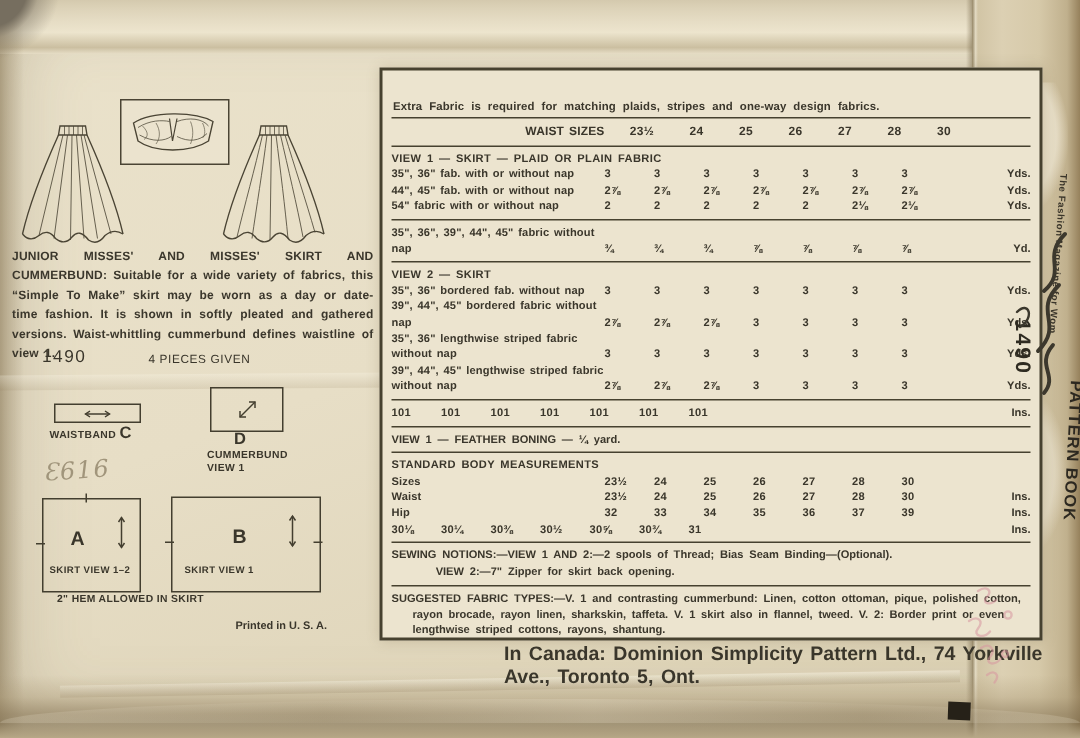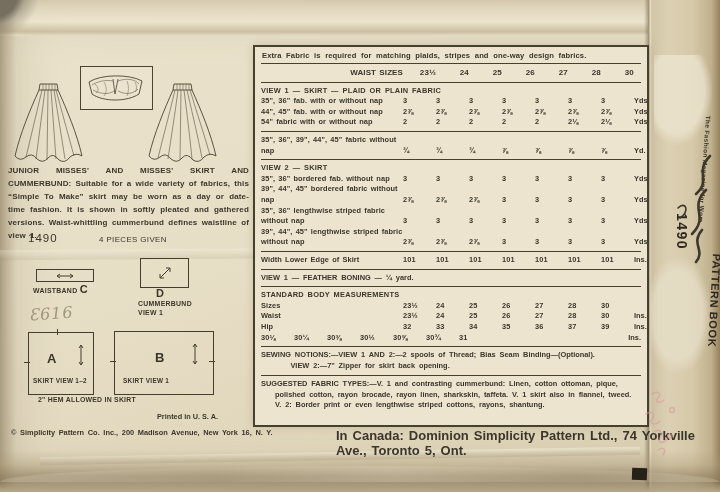--- a/index.html
+++ b/index.html
@@ -43,22 +43,22 @@
   .p-label{position:absolute;font-size:6.9px;font-weight:700;letter-spacing:.3px;white-space:nowrap;}
   .p-letter{font-size:11px;font-weight:700;}
   .big-letter{position:absolute;font-size:13px;font-weight:700;}
   .arrow-v{position:absolute;}
   .tick{position:absolute;background:#433e2f;}
   .hem-note{position:absolute;left:38px;top:356px;font-size:6.9px;font-weight:700;letter-spacing:.25px;}
   .printed{position:absolute;left:157px;top:372px;font-size:7.3px;font-weight:700;}
   .pencil{position:absolute;left:29px;top:264px;font-family:"DejaVu Serif",serif;font-style:italic;
           font-size:16px;color:#95896f;transform:rotate(-4deg);opacity:.85;letter-spacing:1px;}
   
-  .fabric-table{position:absolute;left:253px;top:45px;width:396px;height:382px;box-sizing:border-box;
-    background:#ece4cf;border:2px solid #46412f;padding:0 6px;overflow:hidden;
+  .fabric-table{position:absolute;left:253px;top:45px;width:442px;height:382px;box-sizing:border-box;
+    background:#ece4cf;border:2px solid #46412f;padding:15px 6px;overflow:hidden;
     box-shadow:0 0 8px rgba(120,104,72,.25);}
   .t-note{padding:4px 1px 3px;border-bottom:1.5px solid #46412f;font-size:7.6px;font-weight:700;word-spacing:2.4px;letter-spacing:.1px;}
   .t-row{display:flex;align-items:flex-end;font-size:7.4px;font-weight:700;line-height:10.6px;}
   .t-label{flex:0 0 142px;letter-spacing:.1px;word-spacing:1px;}
   .t-val{flex:0 0 33px;letter-spacing:.2px;}
   .t-unit{flex:1;text-align:right;}
   .t-header{padding:4px 0 3px;border-bottom:1.5px solid #46412f;}
   .t-header .t-label,.t-header .t-val{font-size:8px;text-align:right;}
   .t-section{padding:3px 0;border-bottom:1.4px solid #46412f;}
   .t-section:last-child{border-bottom:none;}
@@ -304,21 +304,20 @@
             <span class="t-val">2⅞</span>
             <span class="t-val">3</span>
             <span class="t-val">3</span>
             <span class="t-val">3</span>
             <span class="t-val">3</span>
             <span class="t-unit">Yds.</span>
           </div>
         </div>
         <div class="t-section">
           <div class="t-row">
-            <span class="t-label">Width Lower Edge of Skirt</span>
             <span class="t-val">101</span>
             <span class="t-val">101</span>
             <span class="t-val">101</span>
             <span class="t-val">101</span>
             <span class="t-val">101</span>
             <span class="t-val">101</span>
             <span class="t-val">101</span>
             <span class="t-unit">Ins.</span>
           </div>
         </div>
@@ -374,21 +373,20 @@
         <div class="t-section">
           <div class="t-text">SEWING NOTIONS:—VIEW 1 AND 2:—2 spools of Thread; Bias Seam Binding—(Optional).
     VIEW 2:—7" Zipper for skirt back opening.</div>
         </div>
         <div class="t-section">
           <div class="t-text">SUGGESTED FABRIC TYPES:—V. 1 and contrasting cummerbund: Linen, cotton ottoman, pique, polished cotton, rayon brocade, rayon linen, sharkskin, taffeta. V. 1 skirt also in flannel, tweed. V. 2: Border print or even lengthwise striped cottons, rayons, shantung.</div>
         </div>
       </div>
   </div>
 
-  <div class="copyright">© Simplicity Pattern Co. Inc., 200 Madison Avenue, New York 16, N. Y.</div>
   <div class="canada">In Canada: Dominion Simplicity Pattern Ltd., 74 Yorkville Ave., Toronto 5, Ont.</div>
 
   <div class="v1490">1490</div>
   <div class="tagline">The Fashion Magazine for Wom</div>
   <div class="pbook">PATTERN BOOK</div>
   <svg class="script-logo" width="54" height="115" viewBox="0 0 54 115">
     <g fill="none" stroke="#3c382d" stroke-width="2.6" stroke-linecap="round">
       <path d="M44,6 C28,22 46,30 30,44"></path>
       <path d="M40,40 C22,58 44,66 26,84"></path>
       <path d="M36,80 C24,94 40,100 30,112"></path>

